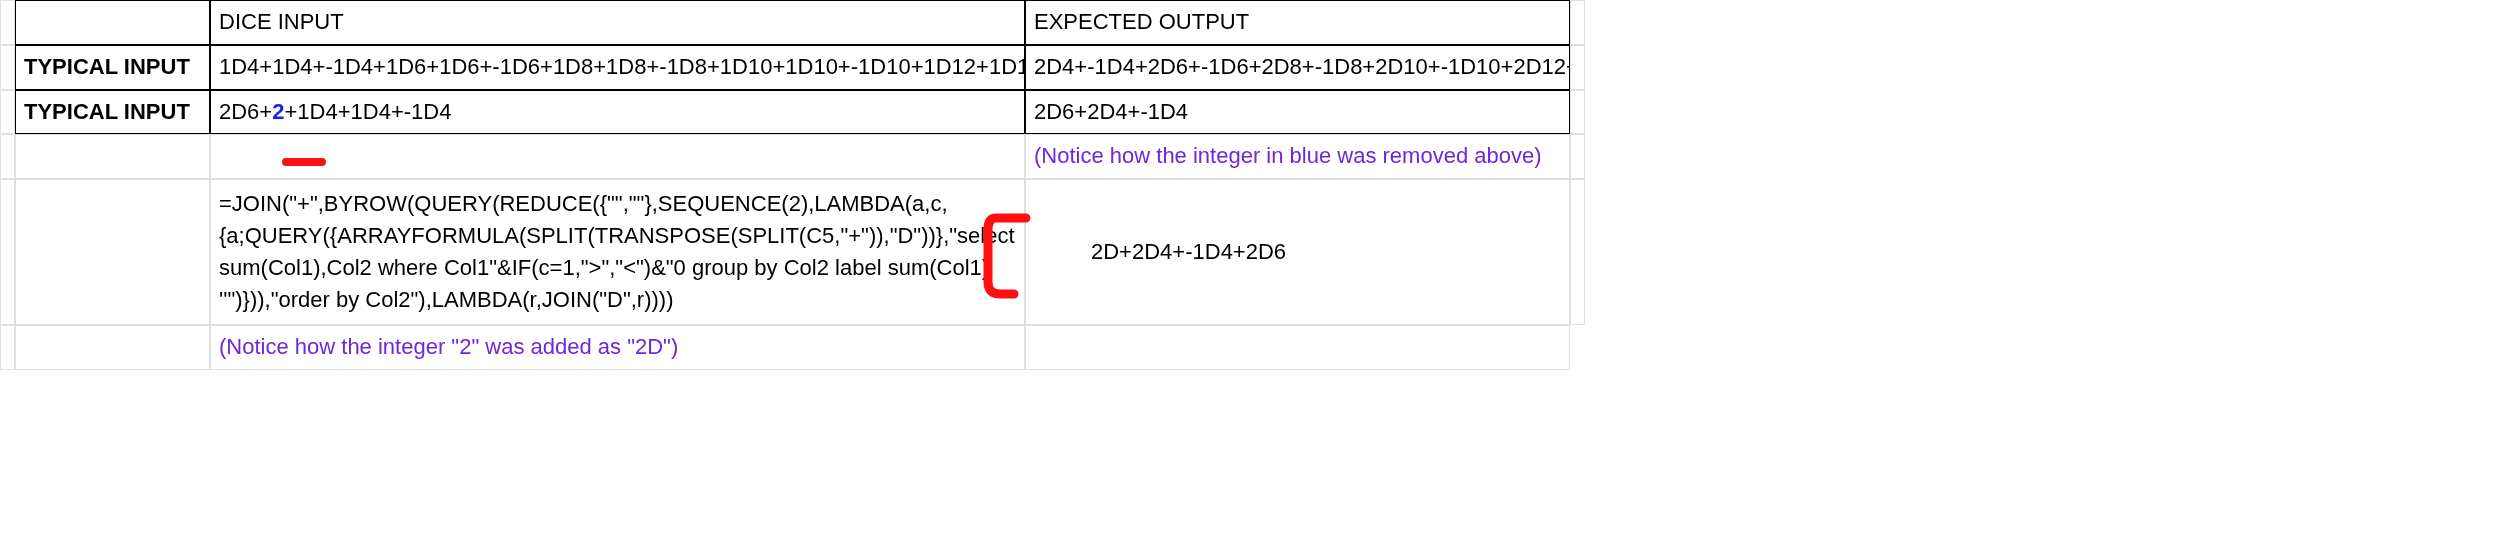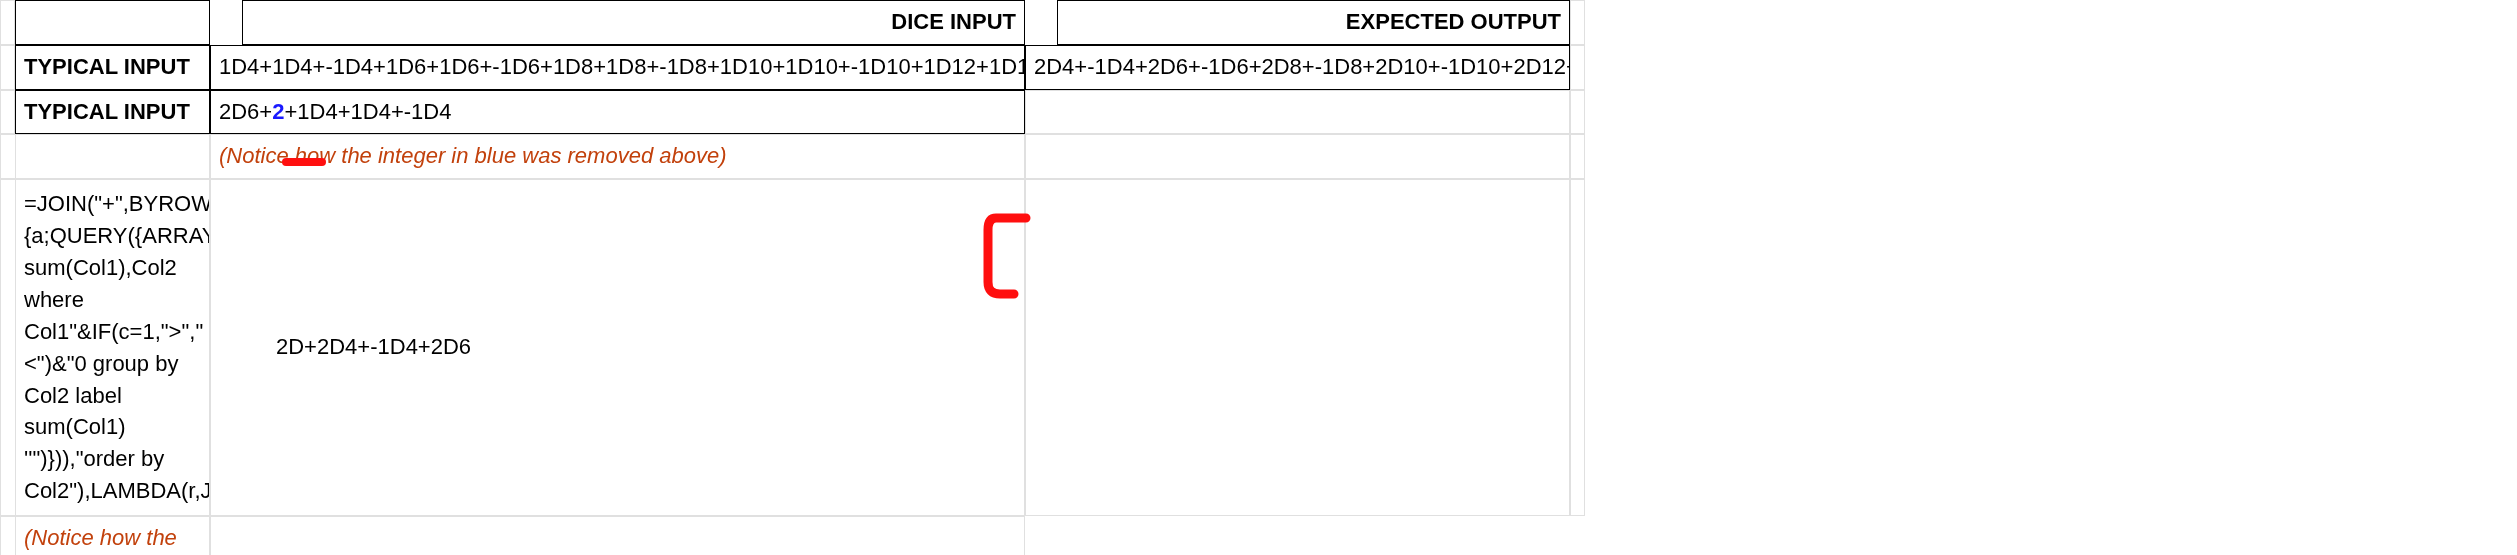--- a/index.html
+++ b/index.html
@@ -20,31 +20,30 @@
       padding: 6px 8px;
       border: 1px solid #e0e0e0;
       background: #fff;
       overflow: hidden;
       line-height: 1.4;
     }
     .bordered {
       border: 1px solid #000;
     }
     .header {
-      font-weight: bold;
-      text-align: right;
-      margin-left: 32px;
+      font-weight: normal;
+      text-align: left;
     }
     .rowlabel {
       font-weight: bold;
       text-align: right;
       display: flex;
       align-items: center;
     }
-    .bluetext { color: #c2410c; font-style: italic; }
+    .bluetext { color: #6d28d9; }
     .bluebold { color: #1a1aff; font-weight: bold; }
     .formula-cell {
       line-height: 1.45;
       padding: 8px 8px;
     }
     .ann-underline {
       position: absolute;
       width: 44px;
       height: 8px;
       background: #ff0f0f;
@@ -80,20 +79,21 @@
   <div class="cell bordered rowlabel">TYPICAL INPUT</div>
   <div class="cell bordered">1D4+1D4+-1D4+1D6+1D6+-1D6+1D8+1D8+-1D8+1D10+1D10+-1D10+1D12+1D12+-1D12+1D20+1D20+-1D20+1D100+1D100+-1D100</div>
   <div class="cell bordered">2D4+-1D4+2D6+-1D6+2D8+-1D8+2D10+-1D10+2D12+-1D12+2D20+-1D20+2D100+-1D100</div>
   <div class="right-gutter"></div>
 
   <div class="left-gutter"></div>
   <div class="cell bordered rowlabel">TYPICAL INPUT</div>
   <div class="cell bordered">
     <span>2D6+</span><span class="bluebold">2</span><span>+1D4+1D4+-1D4</span>
   </div>
+  <div class="cell bordered">2D6+2D4+-1D4</div>
   <div class="right-gutter"></div>
 
   <div class="left-gutter"></div>
   <div class="cell"></div>
   <div class="cell"></div>
   <div class="cell bluetext">(Notice how the integer in blue was removed above)</div>
   <div class="right-gutter"></div>
 
   <div class="left-gutter"></div>
   <div class="cell"></div>

